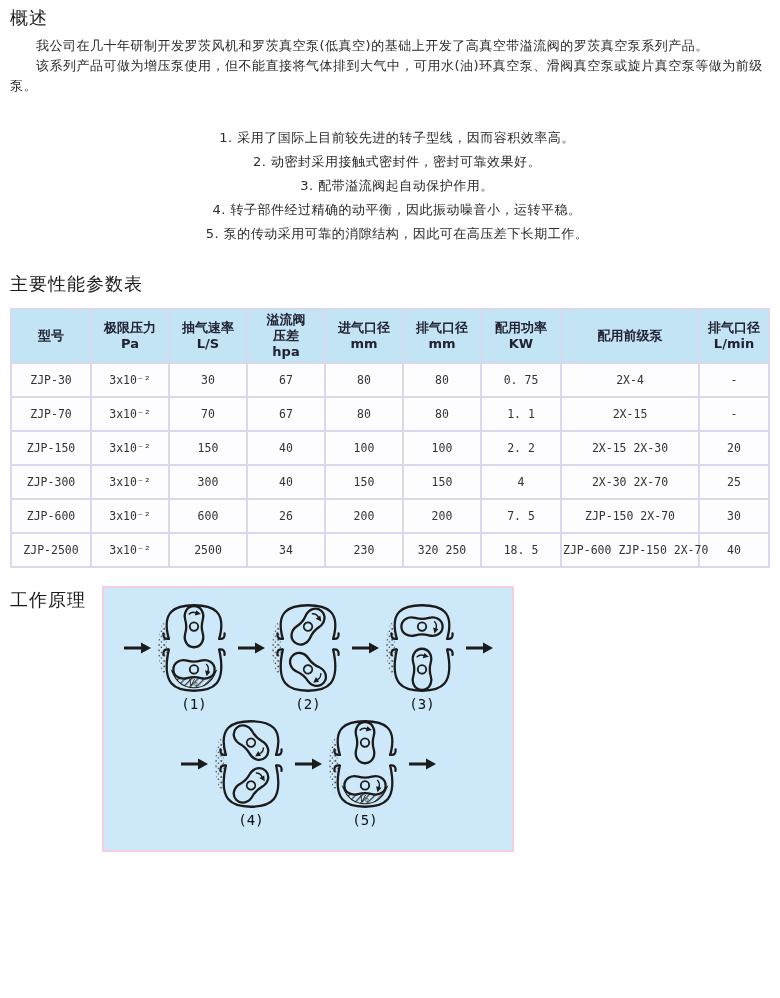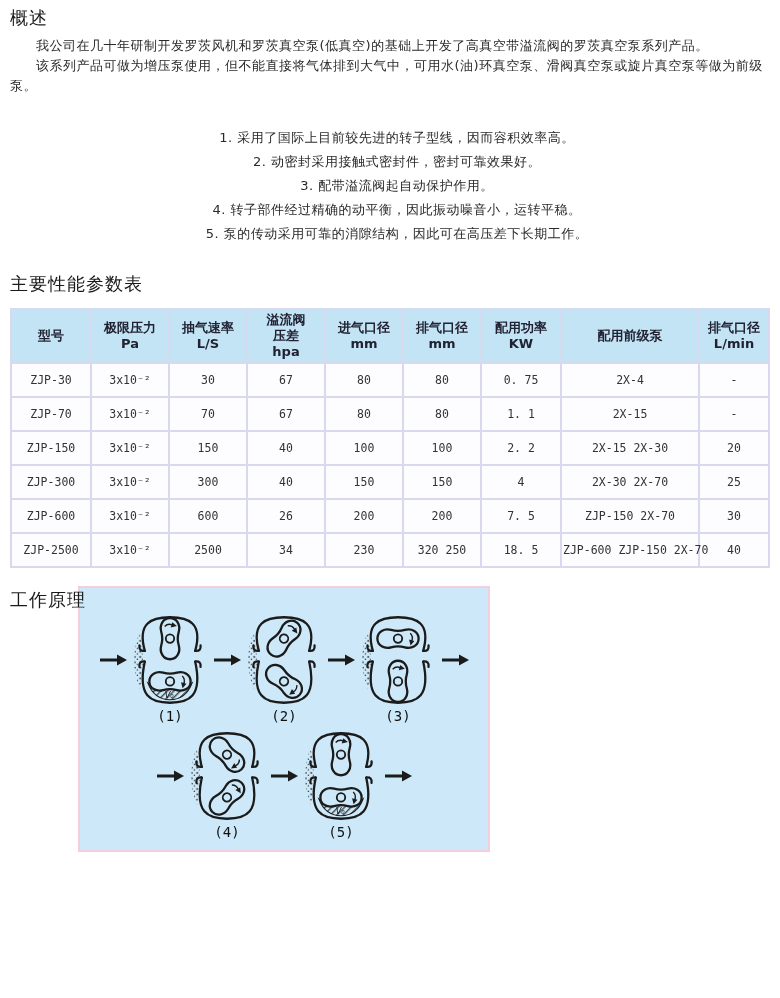--- a/index.html
+++ b/index.html
@@ -54,25 +54,25 @@
   table.spec tbody td{
     background:#fdfdff;
     font-family:"DejaVu Sans Mono","Liberation Mono",monospace;
     font-size:11.5px;color:#333;
     height:34px;white-space:nowrap;
     padding:0 1px;
   }
   .principle{margin-top:18px;position:relative;}
   .principle h2.sec{position:absolute;left:0;top:2px;}
   .diagram{
-    margin-left:68px;
+    margin-left:92px;
     width:412px;height:266px;
     background:var(--diagram-bg);
     border:2px solid var(--diagram-border);
-    padding:22px 0 2px 0;
+    padding:10px 0 2px 0;
   }
   .stage-row{
     display:flex;align-items:flex-start;justify-content:center;
   }
   .stage{display:flex;flex-direction:column;align-items:center;}
   .stage-svg{width:84px;height:100px;display:block;}
   .stage-label{
     font-size:14px;color:#111;line-height:16px;margin-top:-2px;
     font-family:"DejaVu Sans Mono","Liberation Mono",monospace;
   }

